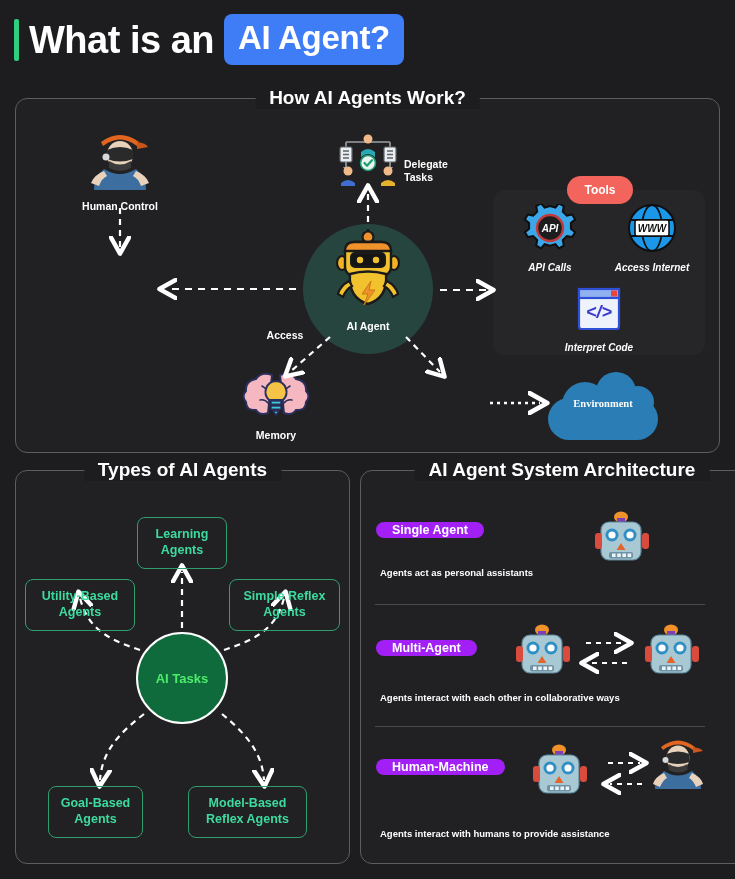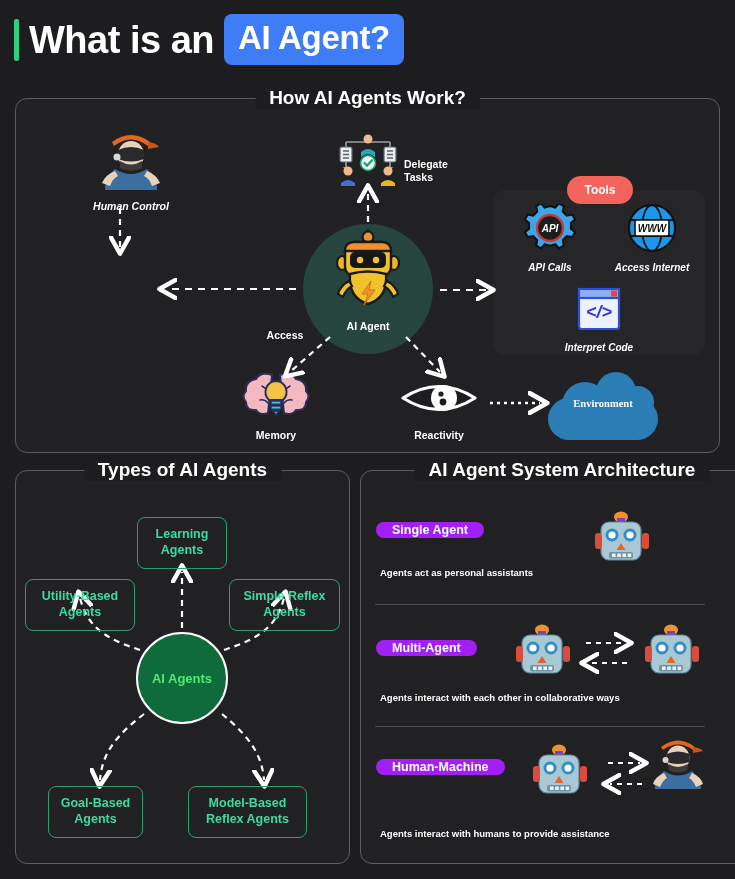--- a/index.html
+++ b/index.html
@@ -118,21 +118,21 @@
   <div class="title-row">
     <div class="title-bar"></div>
     <div class="title-text">What is an</div>
     <div class="title-badge">AI Agent?</div>
   </div>
 
   <div class="panel" id="panel-work">
     <div class="panel-title">How AI Agents Work?</div>
   </div>
 
-  <div class="node" id="node-human" style="left:89px; top:133px; width:84px;font-style:italic;">
+  <div class="node" id="node-human" style="left:78px; top:133px; width:84px;">
     <svg width="84" height="58" viewBox="0 0 84 58">
       <g transform="translate(42,4)">
         <path d="M-17,9 q17,-13 34,0 l2,-4 q-19,-14 -38,0 z" fill="#e2661f"></path>
         <path d="M17,5 q9,1 11,5 l-11,2 z" fill="#c9551a"></path>
         <ellipse cx="0" cy="18" rx="13" ry="14" fill="#e8d2bc"></ellipse>
         <path d="M-13,13 q13,-6 26,0 l0,9 q-13,5 -26,0 z" fill="#2a2a2a"></path>
         <circle cx="-14" cy="20" r="3.5" fill="#d8d8d8"></circle>
         <path d="M-11,24 q11,7 22,0 l0,7 q-11,6 -22,0 z" fill="#3b3b3b"></path>
         <path d="M-16,32 q16,10 32,0 l7,7 q3,6 3,14 l-52,0 q0,-8 3,-14 z" fill="#3c6fa0"></path>
         <path d="M-16,34 q-10,4 -13,12 l8,3 q3,-8 8,-10 z" fill="#e8d2bc"></path>
@@ -236,31 +236,20 @@
         <path d="M-14,-10 q4,2 6,6 M-16,4 q5,-1 8,3 M14,-10 q-4,2 -6,6 M16,4 q-5,-1 -8,3" stroke="#2b2f5e" stroke-width="1.6" fill="none" stroke-linecap="round"></path>
         <path d="M0,-15 a11,11 0 0 1 7,19 l-14,0 a11,11 0 0 1 7,-19 z" fill="#f5c345" stroke="#2b2f5e" stroke-width="2"></path>
         <rect x="-5" y="5" width="10" height="3.2" fill="#3fc5d8" stroke="#2b2f5e" stroke-width="1.4"></rect>
         <rect x="-5" y="10" width="10" height="3.2" fill="#3fc5d8" stroke="#2b2f5e" stroke-width="1.4"></rect>
         <path d="M-3,15 l6,0 -3,4 z" fill="#3fc5d8" stroke="#2b2f5e" stroke-width="1.4"></path>
       </g>
     </svg>
     <div class="node-label">Memory</div>
   </div>
 
-  <div class="node" id="node-react" style="left:400px; top:378px; width:78px;">
-    <svg width="78" height="42" viewBox="0 0 78 42">
-      <g transform="translate(39,20)">
-        <path d="M-36,0 q36,-23 72,0 q-36,23 -72,0 z" fill="#1d1d1f" stroke="#ffffff" stroke-width="3.2" stroke-linejoin="round"></path>
-        <circle cx="5" cy="0" r="13" fill="#ffffff"></circle>
-        <circle cx="2" cy="-4" r="2.6" fill="#1d1d1f"></circle>
-        <circle cx="4" cy="4" r="3.4" fill="#1d1d1f"></circle>
-      </g>
-    </svg>
-    <div class="node-label">Reactivity</div>
-  </div>
 
   <div id="env-cloud">
     <div class="base"></div>
     <div class="c" style="left:14px; top:10px; width:46px; height:46px;"></div>
     <div class="c" style="left:48px; top:0px; width:40px; height:40px;"></div>
     <div class="c" style="left:74px; top:14px; width:32px; height:32px;"></div>
   </div>
   <div id="env-label">Environment</div>
 
   <svg class="overlay">
@@ -307,21 +296,21 @@
 
     <path d="M222,714 C246,734 262,752 264,780" fill="none" stroke="#ffffff" stroke-width="2.2" stroke-dasharray="6 5" marker-end="url(#ahw)"></path>
   </svg>
 
   <div class="type-box" style="left:137px; top:517px; width:90px; height:52px;">Learning Agents</div>
   <div class="type-box" style="left:25px; top:579px; width:110px; height:52px;">Utility-Based Agents</div>
   <div class="type-box" style="left:229px; top:579px; width:111px; height:52px;">Simple Reflex Agents</div>
   <div class="type-box" style="left:48px; top:786px; width:95px; height:52px;">Goal-Based Agents</div>
   <div class="type-box" style="left:188px; top:786px; width:119px; height:52px;">Model-Based Reflex Agents</div>
 
-  <div id="types-hub">AI Agents</div>
+  <div id="types-hub">AI Tasks</div>
 
   <div class="panel" id="panel-arch">
     <div class="panel-title">AI Agent System Architecture</div>
   </div>
 
   <div class="arch-pill" style="left:376px; top:522px;">Single Agent</div>
   <div class="arch-caption" style="left:380px; top:567px;">Agents act as personal assistants</div>
   <svg class="overlay">
 
     <g transform="translate(621,541)">

